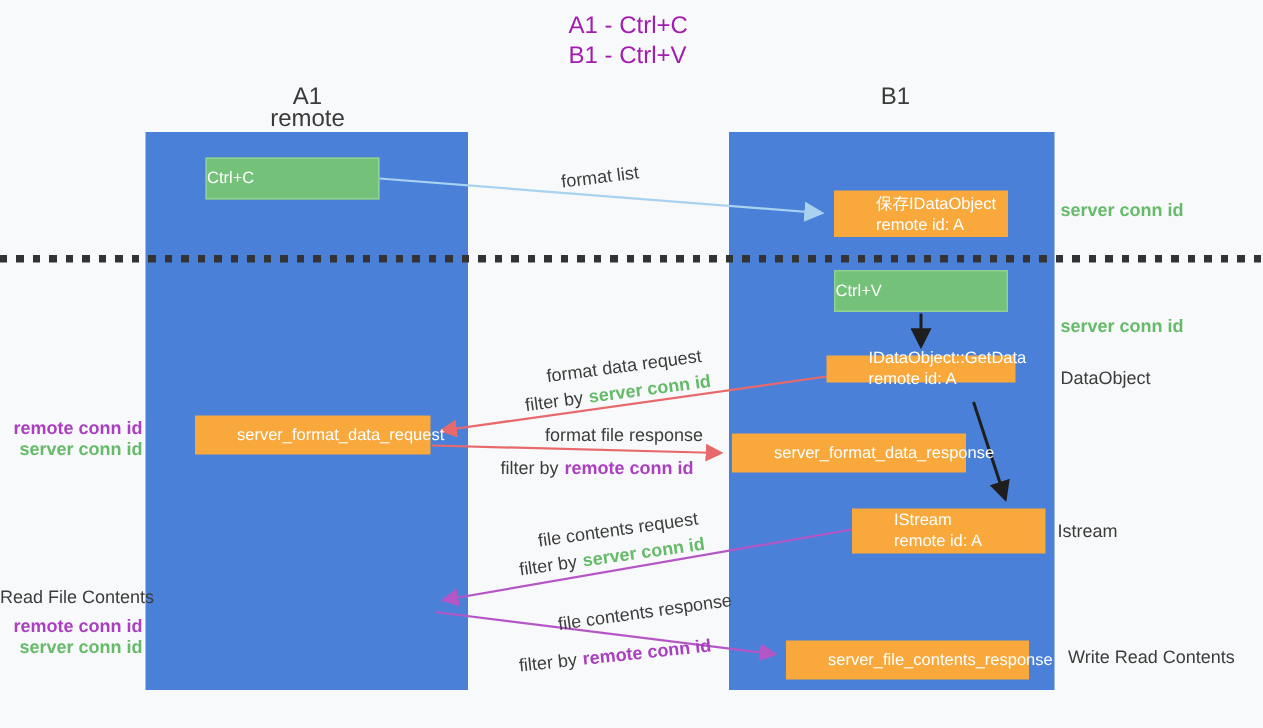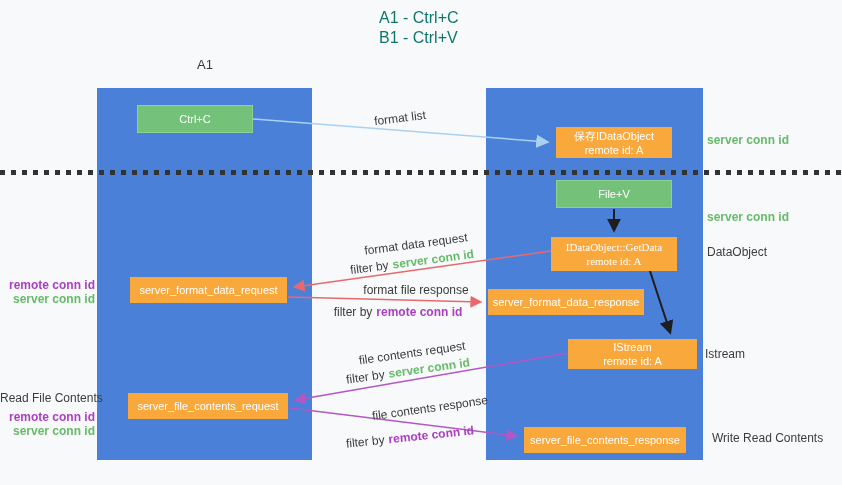--- a/index.html
+++ b/index.html
@@ -1,50 +1,52 @@
 <!DOCTYPE html>
 <html><head>
 <meta charset="utf-8">
 <style>
   html,body{margin:0;padding:0;background:#f8f9fa;}
   .stage{position:relative;width:842px;height:485px;background:#f8f9fa;overflow:hidden;
          font-family:"Liberation Sans","DejaVu Sans",sans-serif;color:#3c3c3c;}
   .abs{position:absolute;}
-  .title{top:8px;left:0;width:842px;text-align:center;font-size:16px;color:#0f766e;line-height:20px;}
+  .title{top:8px;left:0;width:842px;text-align:center;font-size:16px;color:#a21caf;line-height:20px;}
   .title .tline{display:block;width:84px;margin:0 auto;text-align:left;white-space:nowrap;}
-  .col-header{width:120px;text-align:center;font-size:13px;line-height:15px;color:#3a3a3a;}
+  .col-header{width:120px;text-align:center;font-size:16px;line-height:15px;color:#3a3a3a;}
   .lifeline{background:#4a80d8;}
   .sep{left:0;top:170px;width:842px;height:5px;
        background:repeating-linear-gradient(to right,#333 0 5px,transparent 5px 11px);}
-  .node{display:flex;flex-direction:column;align-items:center;justify-content:center;
+  .node{display:flex;flex-direction:column;align-items:flex-start;justify-content:center;
         color:#fff;font-size:11px;line-height:14px;text-align:center;white-space:nowrap;box-sizing:border-box;}
   .green{background:#74c279;border:1px solid #8fd093;}
-  .orange{background:#f9a83c;}
+  .orange{background:#f9a83c;padding-left:28px;}
   .lbl{font-size:12px;white-space:nowrap;color:#3c3c3c;}
   .ctr{transform:translate(-50%,-50%);}
   .g{color:#66bb6a;font-weight:bold;}
   .p{color:#aa3fc0;font-weight:bold;}
   .filter-word{margin-right:4px;}
   .ralign{text-align:right;}
   svg.arrows{position:absolute;left:0;top:0;width:842px;height:485px;pointer-events:none;}
 </style>
 </head>
 <body>
 
 <div class="stage">
 
   <div class="abs title">
     <span class="tline">A1 - Ctrl+C</span>
     <span class="tline">B1 - Ctrl+V</span>
   </div>
 
   <div class="abs col-header" style="left:145px;top:57px;">
     <div>A1</div>
+    <div>remote</div>
   </div>
   <div class="abs col-header" style="left:537px;top:57px;">
+    <div>B1</div>
   </div>
 
   <div class="abs lifeline" style="left:97px;top:88px;width:215px;height:372px;"></div>
   <div class="abs lifeline" style="left:486px;top:88px;width:217px;height:372px;"></div>
 
   <div class="abs sep"></div>
 
   <svg class="arrows">
     <defs>
       <marker id="m-lb" viewBox="0 0 10 10" markerWidth="9" markerHeight="9" refX="8" refY="5" orient="auto">
@@ -70,38 +72,35 @@
   </svg>
 
   <div class="abs node green" style="left:137px;top:105px;width:116px;height:28px;">
     <span>Ctrl+C</span>
   </div>
   <div class="abs node orange" style="left:556px;top:127px;width:116px;height:31px;">
     <span>保存IDataObject</span>
     <span>remote id: A</span>
   </div>
   <div class="abs node green" style="left:556px;top:180px;width:116px;height:28px;">
-    <span>File+V</span>
+    <span>Ctrl+V</span>
   </div>
-  <div class="abs node orange" style="left:551px;top:237px;width:126px;height:34px;font-family:Liberation Serif, serif;">
+  <div class="abs node orange" style="left:551px;top:237px;width:126px;height:18px;">
     <span>IDataObject::GetData</span>
     <span>remote id: A</span>
   </div>
   <div class="abs node orange" style="left:130px;top:277px;width:157px;height:26px;">
     <span>server_format_data_request</span>
   </div>
   <div class="abs node orange" style="left:488px;top:289px;width:156px;height:26px;">
     <span>server_format_data_response</span>
   </div>
   <div class="abs node orange" style="left:568px;top:339px;width:129px;height:30px;">
     <span>IStream</span>
     <span>remote id: A</span>
-  </div>
-  <div class="abs node orange" style="left:128px;top:393px;width:160px;height:26px;">
-    <span>server_file_contents_request</span>
   </div>
   <div class="abs node orange" style="left:524px;top:427px;width:162px;height:26px;">
     <span>server_file_contents_response</span>
   </div>
 
   <div class="abs lbl ctr" style="left:400px;top:118px;transform:translate(-50%,-50%) rotate(-7deg);">format list</div>
 
   <div class="abs lbl ctr" style="left:416px;top:244px;transform:translate(-50%,-50%) rotate(-7.5deg);">format data request</div>
   <div class="abs lbl ctr" style="left:412px;top:262px;transform:translate(-50%,-50%) rotate(-7.5deg);">
     <span class="filter-word">filter by</span><span class="g">server conn id</span>

